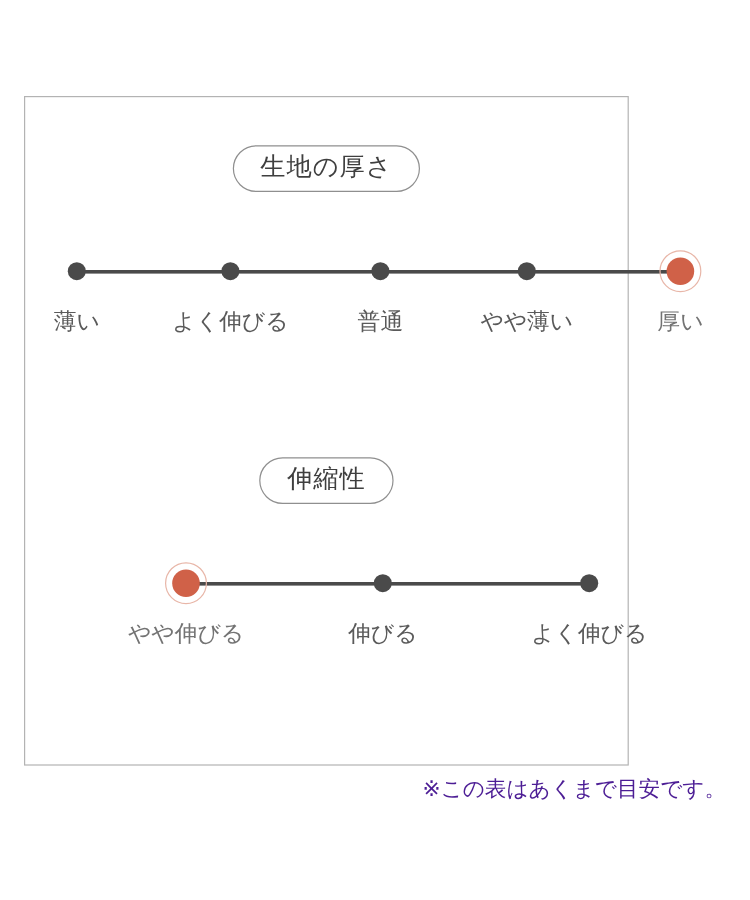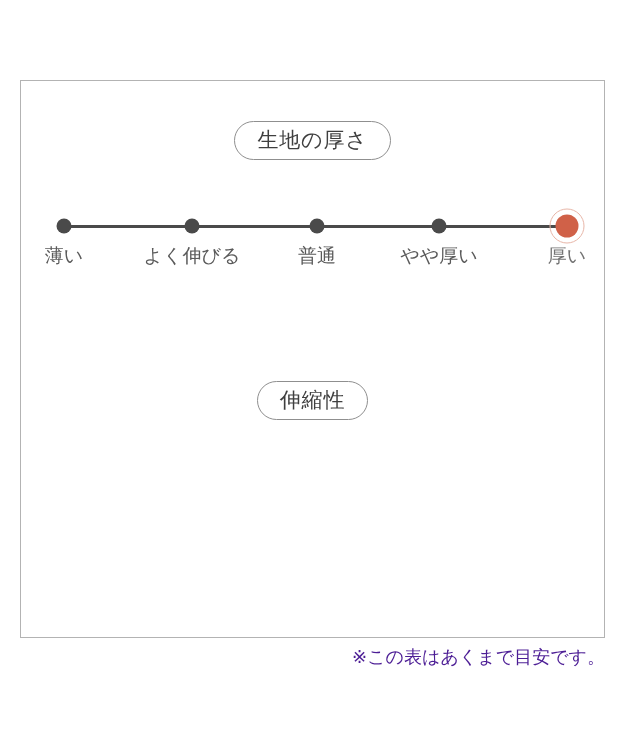--- a/index.html
+++ b/index.html
@@ -13,21 +13,21 @@
     position: relative;
     font-family: "Liberation Sans", "DejaVu Sans", sans-serif;
     color: #3f3f3f;
     overflow: hidden;
   }
 
   #chart-frame {
     position: absolute;
     left: 20px;
     top: 80px;
-    width: 585px;
+    width: 504px;
     height: 558px;
     border: 1px solid #b3b3b3;
     box-sizing: border-box;
     background: #ffffff;
   }
 
   .scale-block {
     position: absolute;
     left: 0;
     width: 100%;
@@ -91,21 +91,21 @@
     transform: translate(-50%, -50%);
     width: 35px;
     height: 35px;
     border-radius: 50%;
     border: 1px solid #e8b6a8;
     box-sizing: border-box;
   }
   .node-label {
     position: absolute;
     left: 50%;
-    top: 20px;
+    top: 33px;
     transform: translateX(-50%);
     font-size: 19px;
     line-height: 1;
     white-space: nowrap;
     color: #5a5a5a;
   }
   .node.selected .node-label {
     font-weight: normal;
     color: #737373;
   }
@@ -138,31 +138,47 @@
         <div class="node" style="left: 171px;">
           <span class="dot"></span>
           <span class="node-label">よく伸びる</span>
         </div>
         <div class="node" style="left: 296px;">
           <span class="dot"></span>
           <span class="node-label">普通</span>
         </div>
         <div class="node" style="left: 418px;">
           <span class="dot"></span>
-          <span class="node-label">やや厚い</span>
+          <span class="node-label">やや薄い</span>
         </div>
         <div class="node selected" style="left: 546px;">
           <span class="halo"></span>
           <span class="dot"></span>
           <span class="node-label">厚い</span>
         </div>
       </div>
   </div>
 
   <div class="scale-block" id="scale-block-stretch">
     <div class="badge-row">
       <span class="badge">伸縮性</span>
     </div>
+    <div class="track-area" id="track-stretch">
+        <div class="track-line" style="left: 134px; width: 336px;"></div>
+        <div class="node selected" style="left: 134px;">
+          <span class="halo"></span>
+          <span class="dot"></span>
+          <span class="node-label">やや伸びる</span>
+        </div>
+        <div class="node" style="left: 298px;">
+          <span class="dot"></span>
+          <span class="node-label">伸びる</span>
+        </div>
+        <div class="node" style="left: 470px;">
+          <span class="dot"></span>
+          <span class="node-label">よく伸びる</span>
+        </div>
+      </div>
   </div>
 
 </div>
 
 <div id="footnote">※この表はあくまで目安です。</div>
 
 </body></html>

